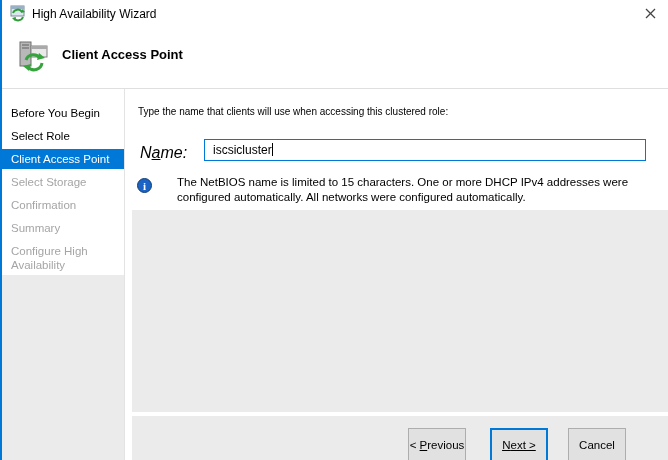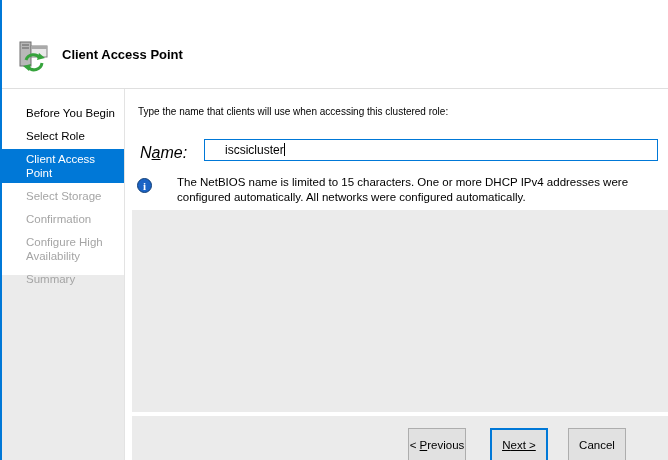--- a/index.html
+++ b/index.html
@@ -17,31 +17,31 @@
   .header-icon{position:absolute;left:16px;top:41px;width:32px;height:31px;}
   .page-title{position:absolute;left:60px;top:47px;font-size:13px;font-weight:bold;color:#000;white-space:nowrap;}
   .header-line{position:absolute;left:0;right:0;top:88px;height:1px;background:#dfdfdf;}
   
   .side-gray{position:absolute;left:0;top:275px;width:122px;bottom:0;background:#ebebeb;}
   .content-gray{position:absolute;left:130px;top:210px;right:0;height:202px;background:#ebebeb;}
   .footer-gray{position:absolute;left:130px;top:416px;right:0;bottom:0;background:#ebebeb;}
   .vline{position:absolute;left:122px;top:89px;bottom:0;width:1px;background:#e3e3e3;}
   
   .sidebar{position:absolute;left:0;top:103px;width:122px;}
-  .side-item{font-size:11.5px;line-height:14px;color:#000;padding:3px 2px 3px 24px;margin-bottom:3px;}
+  .side-item{font-size:11.5px;line-height:14px;color:#000;padding:3px 2px 3px 9px;margin-bottom:3px;}
   .side-item.selected{background:#0078d7;color:#fff;}
   .side-item.disabled{color:#a5a5a5;}
   
   .instruction{position:absolute;left:136px;top:106px;font-size:10px;color:#000;white-space:nowrap;}
   .name-label{position:absolute;left:138px;top:144px;font-size:16px;color:#000;font-style:italic;}
   .accel{text-decoration:underline;}
   .name-input{
     position:absolute;left:202px;top:139px;width:432px;height:20px;
     background:#fff;border:1px solid #0078d7;font-size:12px;line-height:20px;
-    padding-left:20px;color:#000;white-space:nowrap;overflow:hidden;
+    padding-left:8px;color:#000;white-space:nowrap;overflow:hidden;
   }
   .caret{display:inline-block;width:1px;height:13px;background:#000;vertical-align:-2px;}
   .info-icon{position:absolute;left:135px;top:178px;width:15px;height:15px;border-radius:50%;
     background:#1b63c5;border:1px solid #123f76;color:#fff;font-size:11px;font-weight:bold;
     font-family:"Liberation Serif",serif;display:flex;align-items:center;justify-content:center;box-sizing:border-box;}
   .info-text{position:absolute;left:155px;top:175px;width:495px;font-size:11.5px;line-height:14.5px;color:#000;margin-left:20px;}
   
   .btn{
     position:absolute;top:428px;width:58px;height:34px;background:#e1e1e1;border:1px solid #adadad;
     font-size:11.5px;color:#000;display:flex;align-items:center;justify-content:center;
@@ -49,20 +49,39 @@
   }
   .btn-previous{left:406px;}
   .btn-next{left:488px;border:2px solid #0078d7;text-decoration:underline;}
   .btn-cancel{left:566px;}
 </style>
 </head>
 <body>
 
 <div id="window">
 
+  <div class="titlebar">
+    <span class="app-icon">
+      <svg width="17" height="17" viewBox="0 0 17 17">
+        <rect x="1" y="1" width="13" height="10" fill="#dce6f0" stroke="#7a8a9a"></rect>
+        <rect x="1" y="1" width="13" height="3" fill="#9ab0c4"></rect>
+        <path d="M3 8 A5 5 0 0 1 12 7" fill="none" stroke="#2f9e39" stroke-width="2"></path>
+        <path d="M13 12 A5 5 0 0 1 4 13" fill="none" stroke="#2f9e39" stroke-width="2"></path>
+        <path d="M12 4 l3 3 -4 1 z" fill="#2f9e39"></path>
+        <path d="M5 16 l-3 -3 4 -1 z" fill="#2f9e39"></path>
+      </svg>
+    </span>
+    <span class="title">High Availability Wizard</span>
+    <span class="close-btn">
+      <svg width="11" height="11" viewBox="0 0 11 11">
+        <line x1="1" y1="1" x2="10" y2="10" stroke="#444" stroke-width="1.2"></line>
+        <line x1="10" y1="1" x2="1" y2="10" stroke="#444" stroke-width="1.2"></line>
+      </svg>
+    </span>
+  </div>
 
   <span class="header-icon">
     <svg width="32" height="31" viewBox="0 0 32 31">
       <rect x="2" y="1" width="11" height="24" fill="#b8b8b8" stroke="#6f6f6f"></rect>
       <rect x="4" y="3" width="7" height="2" fill="#8b8b8b"></rect>
       <rect x="4" y="6" width="7" height="2" fill="#8b8b8b"></rect>
       <rect x="13" y="5" width="16" height="11" fill="#e9e9e9" stroke="#808080"></rect>
       <rect x="13" y="5" width="16" height="3" fill="#a9a9a9"></rect>
       <path d="M8 19 A8 8 0 0 1 22 17" fill="none" stroke="#36a33c" stroke-width="3"></path>
       <path d="M24 22 A8 8 0 0 1 10 26" fill="none" stroke="#36a33c" stroke-width="3"></path>
@@ -77,22 +96,22 @@
   <div class="content-gray"></div>
   <div class="footer-gray"></div>
   <div class="vline"></div>
 
   <div class="sidebar">
     <div class="side-item">Before You Begin</div>
     <div class="side-item">Select Role</div>
     <div class="side-item selected">Client Access Point</div>
     <div class="side-item disabled">Select Storage</div>
     <div class="side-item disabled">Confirmation</div>
+    <div class="side-item disabled">Summary</div>
     <div class="side-item disabled">Configure High Availability</div>
-    <div class="side-item disabled">Summary</div>
   </div>
 
   <div class="instruction">Type the name that clients will use when accessing this clustered role:</div>
 
   <div class="name-label"><span>N</span><span class="accel">a</span><span>me:</span></div>
 
   <div class="name-input"><span>iscsicluster</span><span class="caret"></span></div>
 
   <div class="info-icon">i</div>
   <div class="info-text">The NetBIOS name is limited to 15 characters.  One or more DHCP IPv4 addresses were configured automatically.  All networks were configured automatically.</div>

